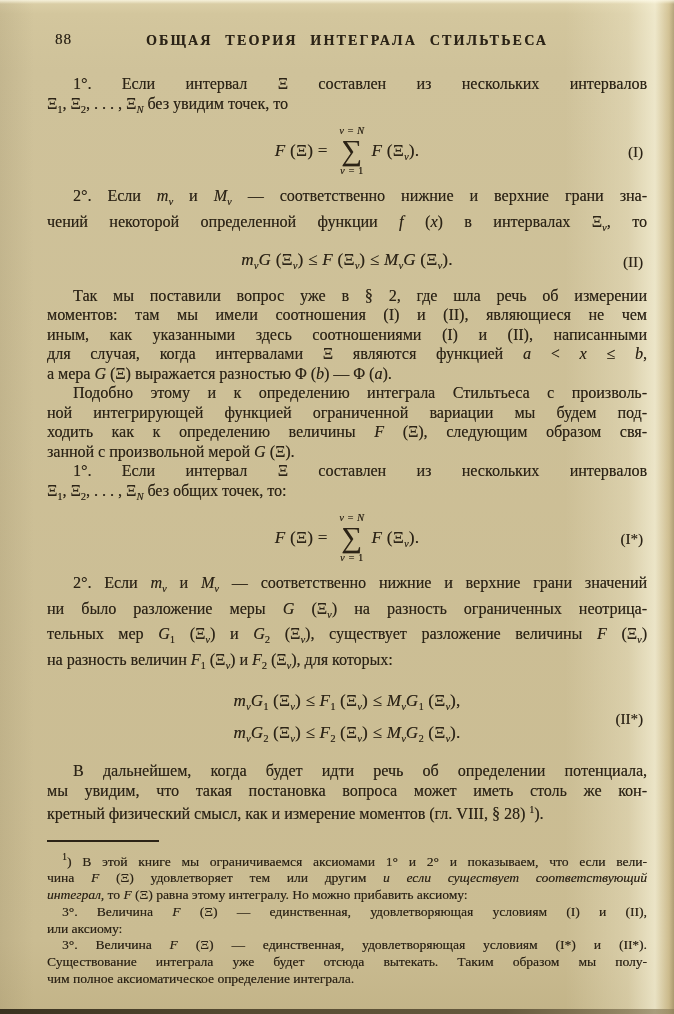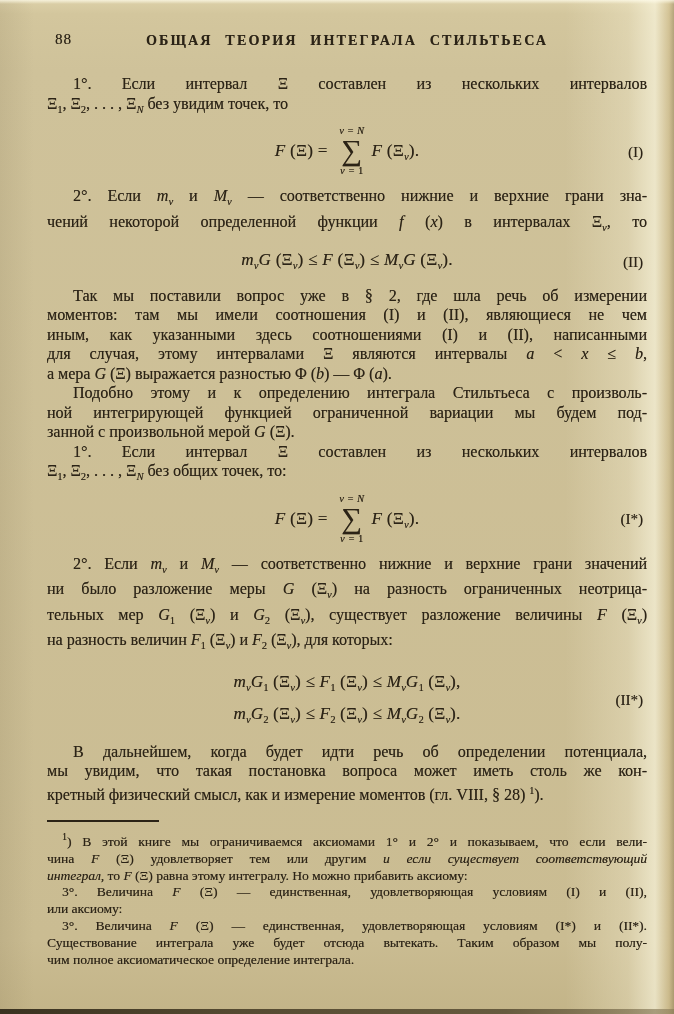--- a/index.html
+++ b/index.html
@@ -98,26 +98,27 @@
 
     <div class="frow simple">
       <span class="fmla"><span class="it">m</span><span class="it sb">ν</span><span class="it">G</span><span> (Ξ</span><span class="it sb">ν</span><span>) ≤ </span><span class="it">F</span><span> (Ξ</span><span class="it sb">ν</span><span>) ≤ </span><span class="it">M</span><span class="it sb">ν</span><span class="it">G</span><span> (Ξ</span><span class="it sb">ν</span><span>).</span></span>
       <span class="etag">(II)</span>
     </div>
 
     <div class="para mC">
         <div class="tl jl ind"><span>Так мы поставили вопрос уже в § 2, где шла речь об измерении</span></div>
         <div class="tl jl"><span>моментов: там мы имели соотношения (I) и (II), являющиеся не чем</span></div>
         <div class="tl jl"><span>иным, как указанными здесь соотношениями (I) и (II), написанными</span></div>
-        <div class="tl jl"><span>для случая, этому интервалами Ξ являются интервалы </span><span class="it">a</span><span> &lt; </span><span class="it">x</span><span> ≤ </span><span class="it">b</span><span>,</span></div>
+        <div class="tl jl"><span>для случая, когда интервалами Ξ являются функцией </span><span class="it">a</span><span> &lt; </span><span class="it">x</span><span> ≤ </span><span class="it">b</span><span>,</span></div>
         <div class="tl"><span>а мера </span><span class="it">G</span><span> (Ξ) выражается разностью Φ (</span><span class="it">b</span><span>) — Φ (</span><span class="it">a</span><span>).</span></div>
       </div>
     <div class="para">
         <div class="tl jl ind"><span>Подобно этому и к определению интеграла Стильтьеса с произволь-</span></div>
         <div class="tl jl"><span>ной интегрирующей функцией ограниченной вариации мы будем под-</span></div>
+        <div class="tl jl"><span>ходить как к определению величины </span><span class="it">F</span><span> (Ξ), следующим образом свя-</span></div>
         <div class="tl"><span>занной с произвольной мерой </span><span class="it">G</span><span> (Ξ).</span></div>
       </div>
     <div class="para">
         <div class="tl jl ind"><span>1°. Если интервал Ξ составлен из нескольких интервалов</span></div>
         <div class="tl"><span>Ξ</span><span class="sb">1</span><span>, Ξ</span><span class="sb">2</span><span>, . . . , Ξ</span><span class="it sb">N</span><span> без общих точек, то:</span></div>
       </div>
 
     <div class="frow">
       <span class="fmla">
         <span><span class="it">F</span><span> (Ξ) = </span></span><span class="sum">

